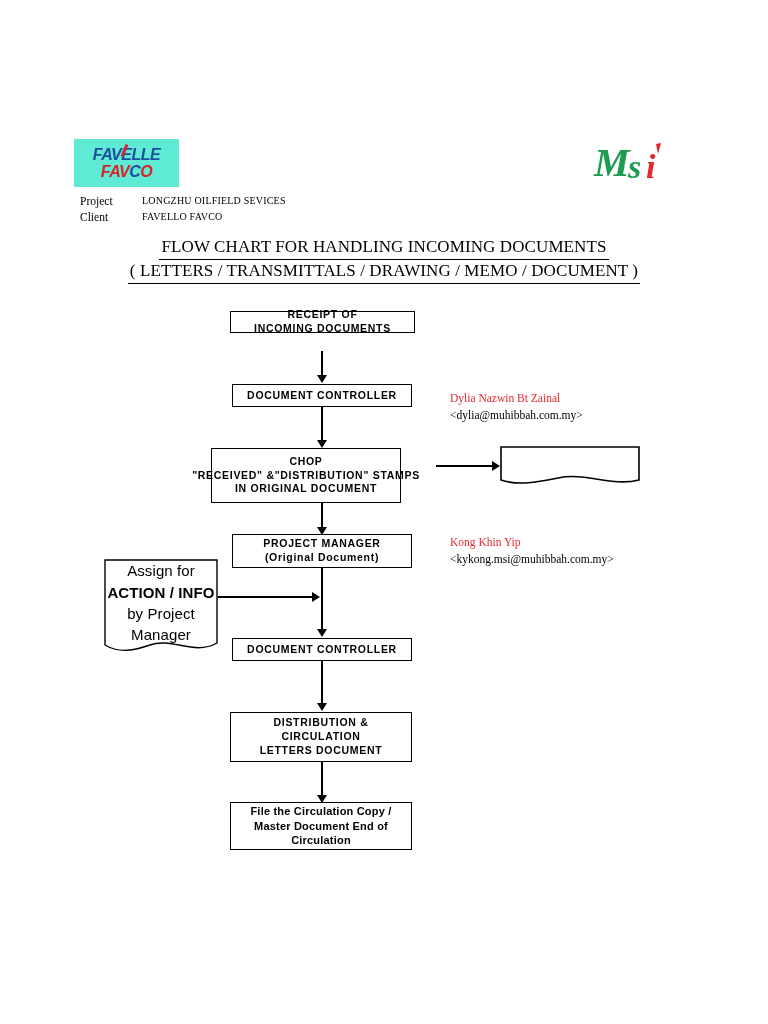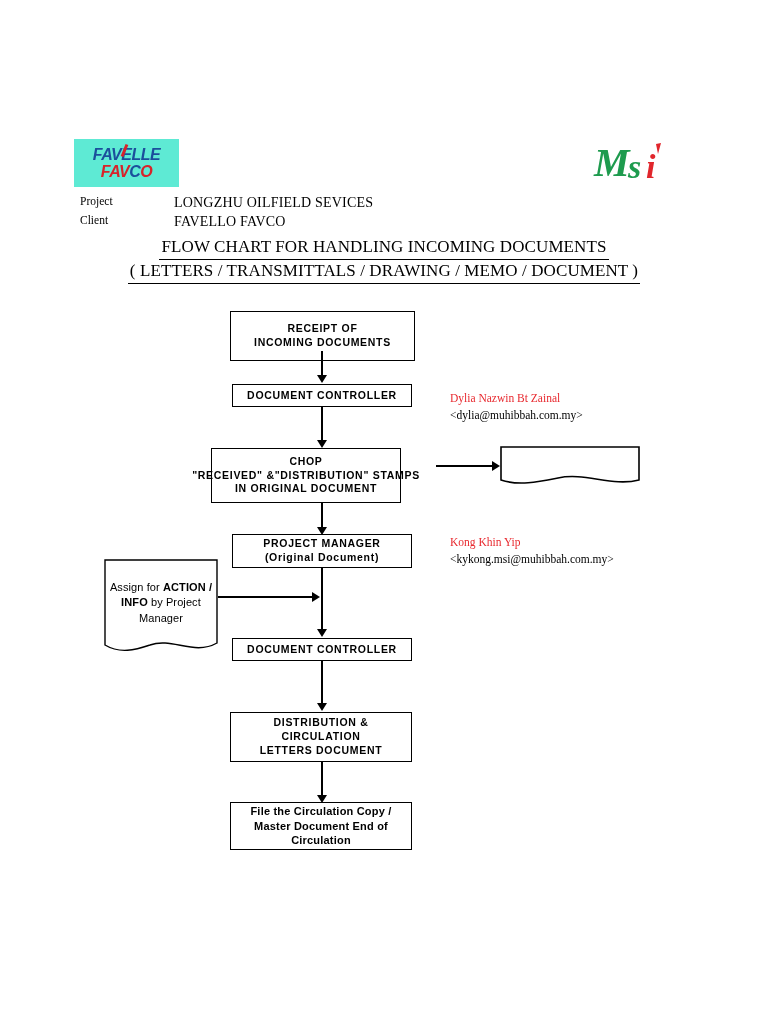--- a/index.html
+++ b/index.html
@@ -50,21 +50,21 @@
 
   #project-info {
     position: absolute; left: 80px; top: 194px;
     font-family: "Liberation Serif", serif;
     font-size: 11.5px;
     color: #000;
     line-height: 1.35;
   }
   #project-info .row { display: flex; }
   #project-info .lbl { width: 62px; }
-  #project-info .val { letter-spacing: 0.2px; font-size: 14px; margin-left: 32px; }
+  #project-info .val { letter-spacing: 0.2px; font-size: 10px; }
 
   #doc-title {
     position: absolute; left: 0; top: 236px; width: 768px;
     text-align: center;
     font-family: "Liberation Serif", serif;
     font-size: 17px;
     line-height: 1.28;
     color: #000;
     letter-spacing: 0.1px;
   }
@@ -101,21 +101,21 @@
     color: #000;
   }
   .docshape svg { position: absolute; left: 0; top: 0; }
   .docshape .inner { position: relative; z-index: 2; width: 100%; }
 
   #record-log .inner {
     font-weight: bold; font-size: 10.5px; letter-spacing: 0.7px; line-height: 1.4;
     padding-bottom: 8px;
   }
   #assign-box .inner {
-    font-size: 11px; line-height: 1.42; letter-spacing: 0.1px;
+    font-size: 15px; line-height: 1.42; letter-spacing: 0.1px;
     padding-bottom: 10px;
   }
   #assign-box .b { font-weight: bold; }
 
   
   .vline { position: absolute; width: 1.6px; background: #000; }
   .hline { position: absolute; height: 1.6px; background: #000; }
   .arrow-down {
     position: absolute;
     width: 0; height: 0;
@@ -179,21 +179,21 @@
   </div>
 
   <div id="doc-title">
     <div><span class="tline">FLOW CHART FOR HANDLING INCOMING DOCUMENTS</span></div>
     <div><span class="tline">( LETTERS / TRANSMITTALS / DRAWING / MEMO / DOCUMENT )</span></div>
   </div>
 </div>
 
 <div id="flow-canvas">
 
-  <div class="node" id="n-receipt" style="left:230px; top:311px; width:185px; height:50px;justify-content:center;">
+  <div class="node" id="n-receipt" style="left:230px; top:311px; width:185px; height:22px;justify-content:center;">
     <span class="ln">RECEIPT OF</span>
     <span class="ln">INCOMING DOCUMENTS</span>
   </div>
 
   <div class="vline" style="left:321px; top:351px; height:24px;"></div>
   <div class="arrow-down" style="left:317px; top:375px;"></div>
 
   <div class="node" id="n-dc1" style="left:232px; top:384px; width:180px; height:23px;">
     <span class="ln">DOCUMENT CONTROLLER</span>
   </div>

